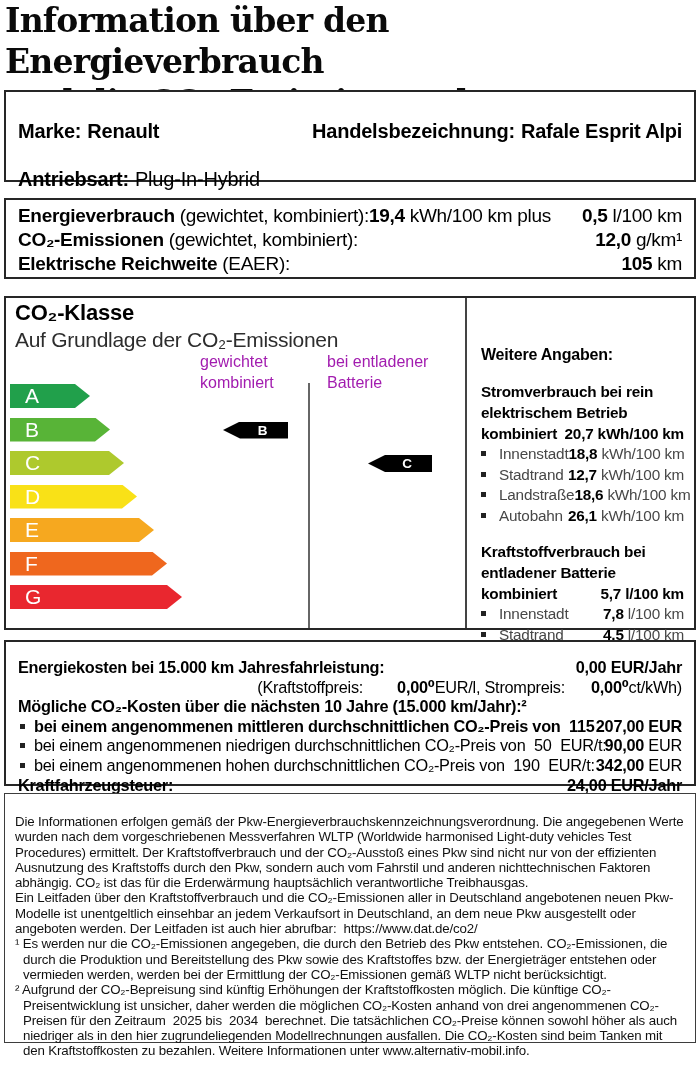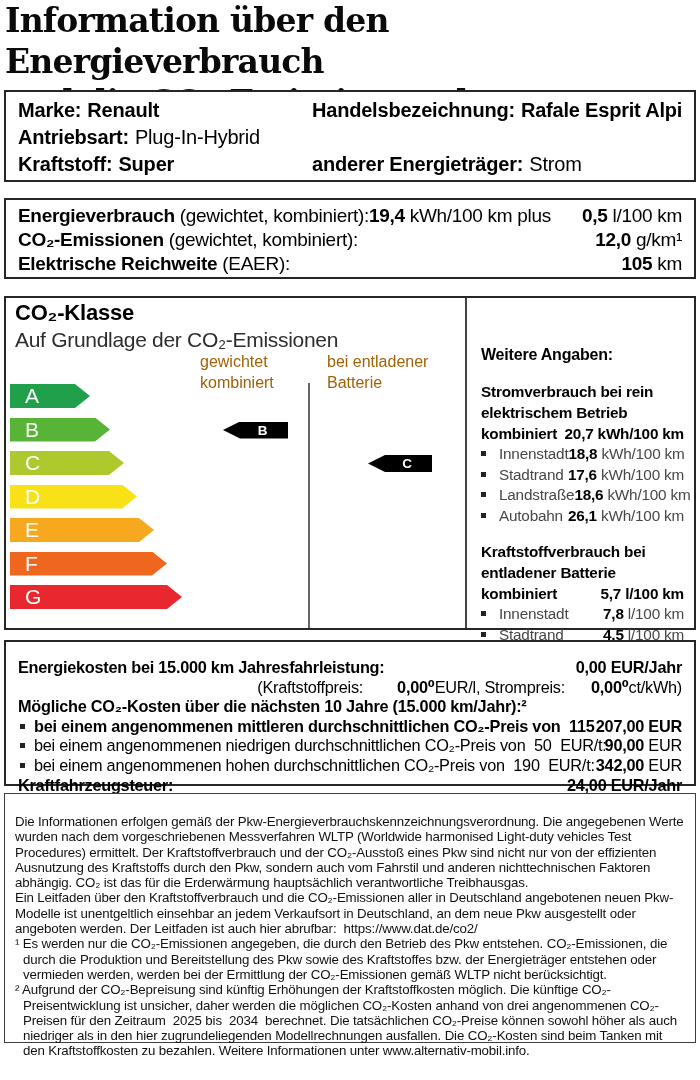--- a/index.html
+++ b/index.html
@@ -6,36 +6,36 @@
   body{width:700px;height:1080px;font-family:"Liberation Sans","DejaVu Sans",sans-serif;color:#000;}
   .page{position:relative;width:700px;height:1080px;overflow:hidden;background:#fff;}
 
   .title{position:absolute;left:5px;top:0px;font-family:"DejaVu Serif","Liberation Serif",serif;
          font-weight:bold;font-size:33px;line-height:41px;letter-spacing:-0.8px;color:#0a0a0a;}
 
   .box{position:absolute;left:4px;width:692px;border:2px solid #262626;background:#fff;box-sizing:border-box;}
 
   
   #box-vehicle{top:90px;height:92px;padding:5px 12px;font-size:20px;letter-spacing:-0.2px;}
-  .vrow{display:flex;line-height:27px;}
+  .vrow{display:flex;line-height:27px;margin-top:21px;}
   .vcell{white-space:nowrap;overflow:hidden;}
   .vcell.left{width:294px;flex:none;}
   .vcell.right{flex:1;}
   .vcell span + span{margin-left:6px;}
   .b{font-weight:bold;}
 
   
   #box-energy{top:198px;height:81px;padding:4px 12px;font-size:19px;letter-spacing:-0.3px;}
   .erow{display:flex;justify-content:space-between;line-height:24px;white-space:nowrap;}
 
   
   #box-co2{top:296px;height:334px;}
   .co2-head{position:absolute;left:9px;top:2px;font-size:22px;font-weight:bold;letter-spacing:-0.2px;}
   .co2-sub{position:absolute;left:9px;top:30px;font-size:21px;color:#2d2d2d;letter-spacing:-0.3px;}
-  .colhead{position:absolute;top:53px;font-size:16px;line-height:21px;color:#a16207;}
+  .colhead{position:absolute;top:53px;font-size:16px;line-height:21px;color:#a21caf;}
   #colhead-weighted{left:194px;}
   #colhead-depleted{left:321px;}
   .col-divider{position:absolute;left:302px;top:85px;width:1.5px;height:245px;background:#666;}
   .panel-divider{position:absolute;left:459px;top:0;width:1.5px;height:330px;background:#444;}
   .class-arrow{position:absolute;left:4px;height:24px;
     clip-path:polygon(0 0,calc(100% - 15px) 0,100% 50%,calc(100% - 15px) 100%,0 100%);}
   .class-arrow span{display:block;margin-left:15px;line-height:24px;font-size:21px;color:#fff;}
   .marker{position:absolute;height:17px;background:#000;
     clip-path:polygon(0 50%,17px 0,100% 0,100% 100%,17px 100%);}
   .marker span{display:block;text-align:center;padding-left:14px;line-height:17px;
@@ -167,21 +167,21 @@
         <span>20,7 kWh/100 km</span>
       </div>
       <div class="wa-item">
           <span class="sq"></span>
           <span class="lbl">Innenstadt</span>
           <span class="val"><span class="num">18,8</span><span> kWh/100 km</span></span>
         </div>
       <div class="wa-item">
           <span class="sq"></span>
           <span class="lbl">Stadtrand</span>
-          <span class="val"><span class="num">17,6</span><span> kWh/100 km</span></span>
+          <span class="val"><span class="num">12,7</span><span> kWh/100 km</span></span>
         </div>
       <div class="wa-item">
           <span class="sq"></span>
           <span class="lbl">Landstraße</span>
           <span class="val"><span class="num">18,6</span><span> kWh/100 km</span></span>
         </div>
       <div class="wa-item">
           <span class="sq"></span>
           <span class="lbl">Autobahn</span>
           <span class="val"><span class="num">26,1</span><span> kWh/100 km</span></span>

